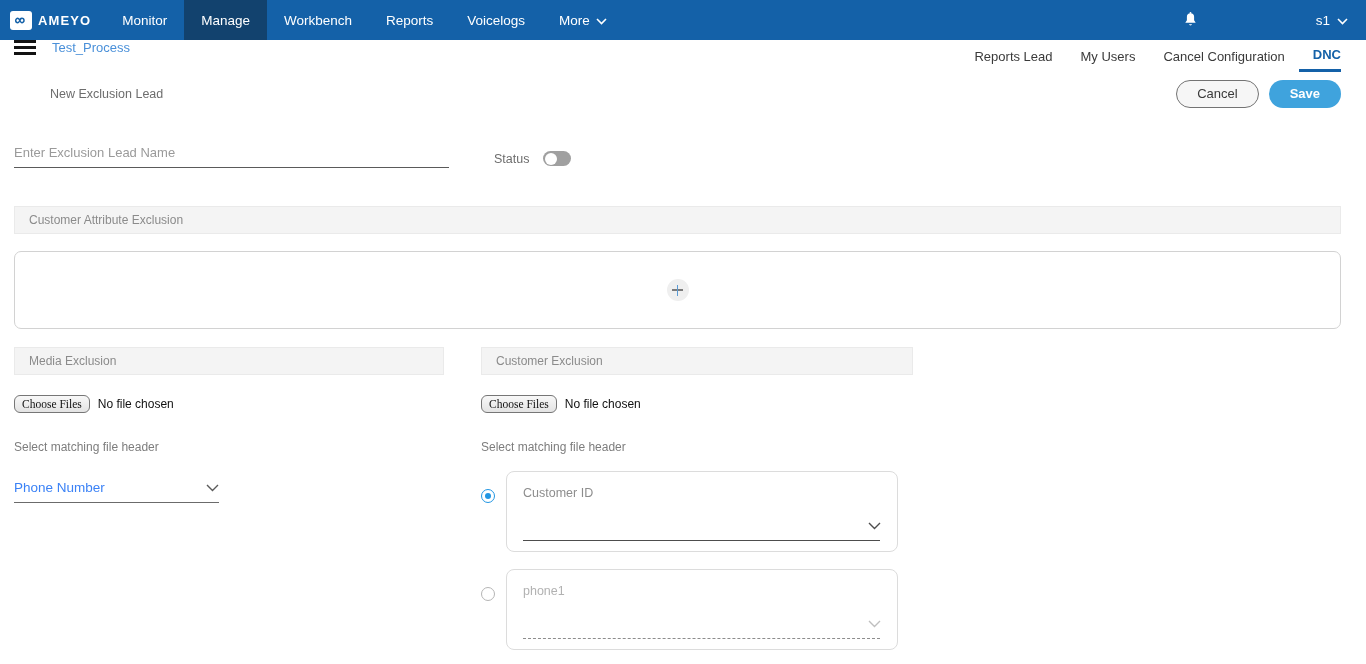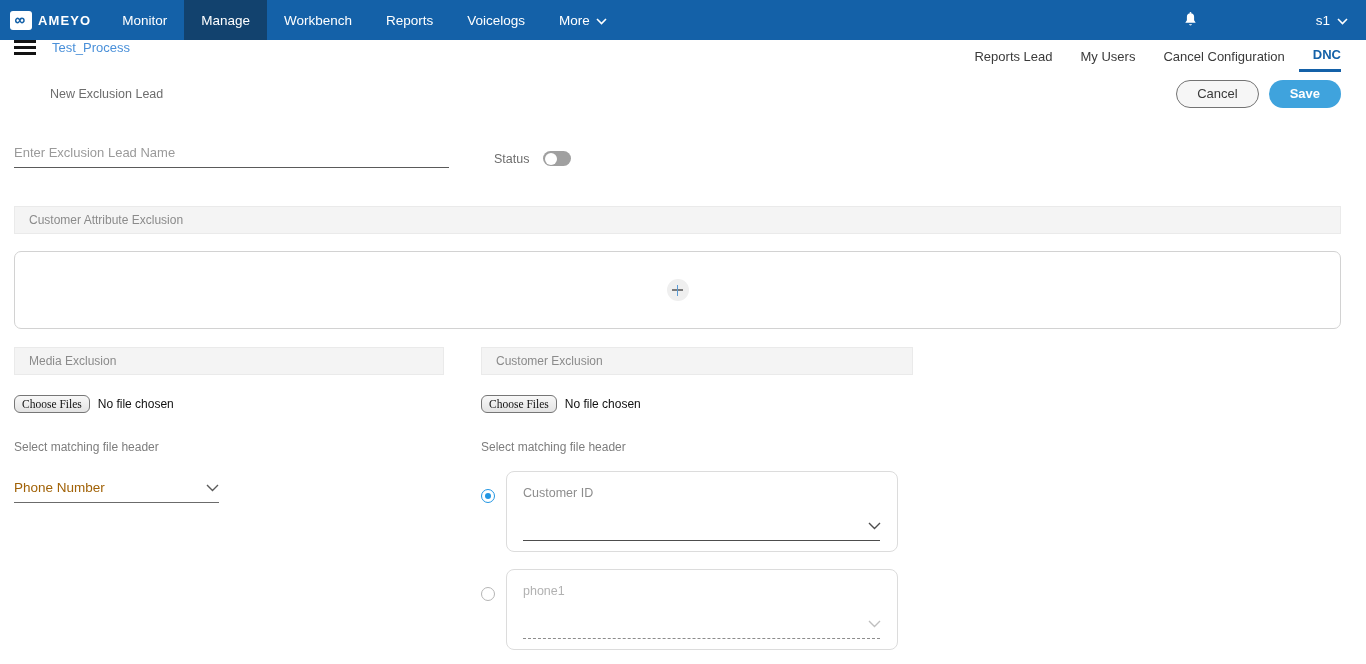--- a/index.html
+++ b/index.html
@@ -253,21 +253,21 @@
 
   
   .left-select {
     margin-top: 24px;
     width: 205px;
     border-bottom: 1px solid #6b6b6b;
     padding-bottom: 6px;
     display: flex; align-items: center;
     cursor: pointer;
   }
-  .left-select .val { font-size: 13.5px; color: #a16207; }
+  .left-select .val { font-size: 13.5px; color: #3b82f6; }
   .left-select .chev { margin-left: auto; }
 
   
   .radio-row {
     display: flex; align-items: flex-start;
     margin-top: 17px;
   }
   .radio-row.second { }
   .radio {
     width: 14px; height: 14px;

